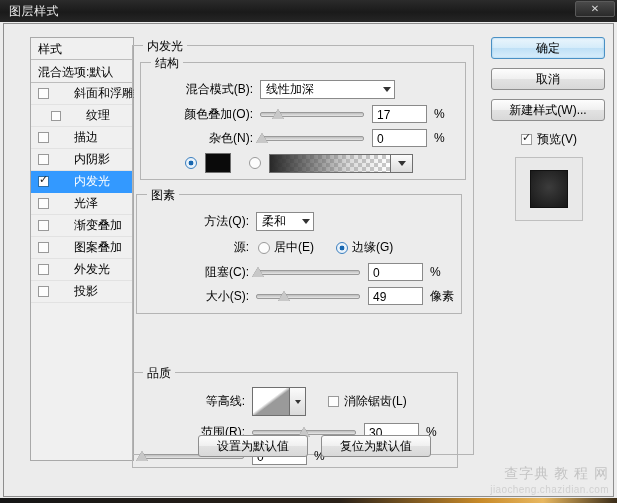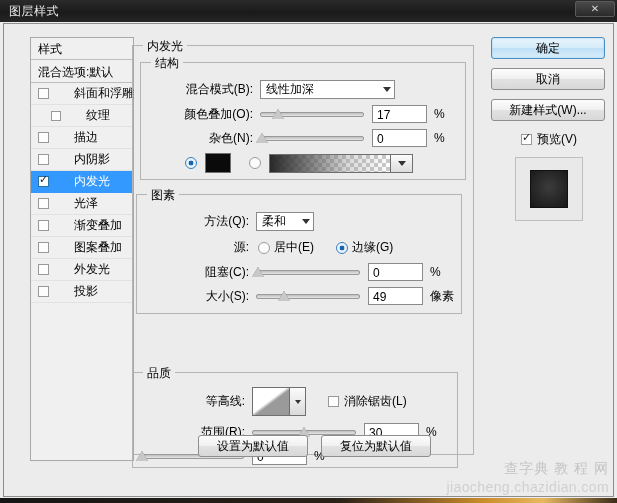--- a/index.html
+++ b/index.html
@@ -343,21 +343,21 @@
     opacity: .5;
     pointer-events: none;
     margin-left: 36px;
   }
   .wm-top {
     font-size: 14px;
     color: #9a9a9a;
     letter-spacing: 1px;
   }
   .wm-bottom {
-    font-size: 14px;
+    font-size: 10px;
     color: #b4b4b4;
     letter-spacing: .4px;
     margin-top: 1px;
   }
   .bottom-strip {
     position: absolute;
     left: 0; bottom: 0;
     width: 617px; height: 5px;
     background: linear-gradient(to right, #151515 0%, #2a2118 55%, #c98b2a 78%, #e8b861 88%, #3a2c18 100%);
   }

